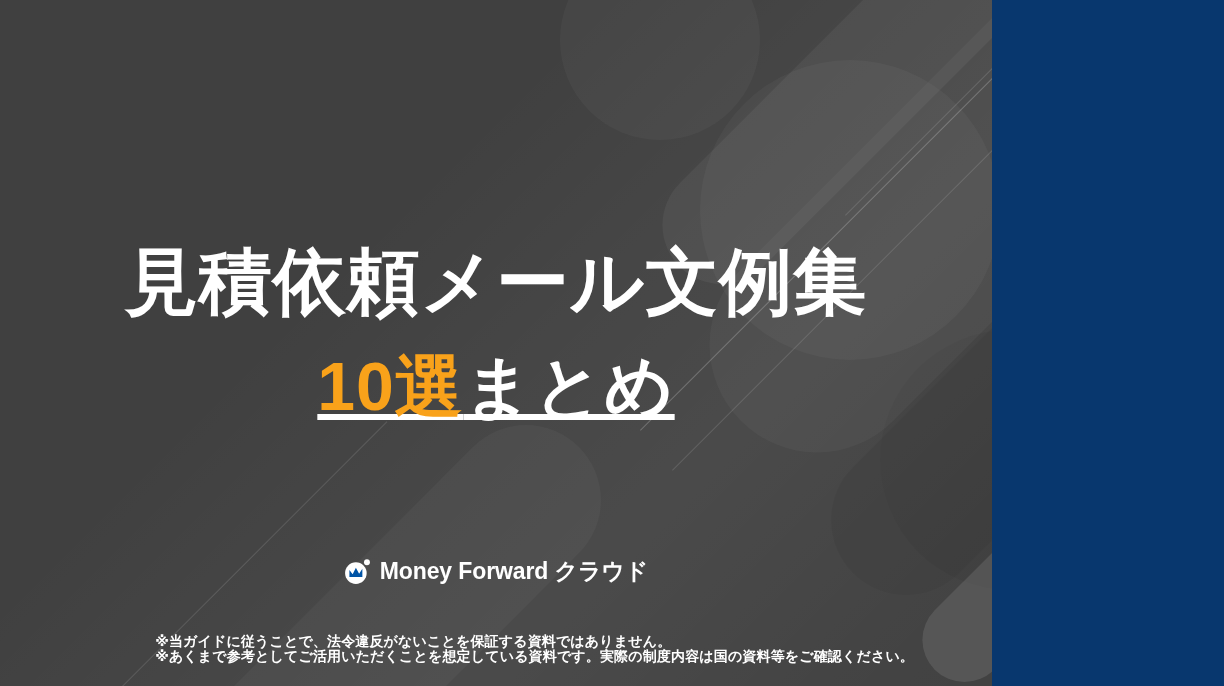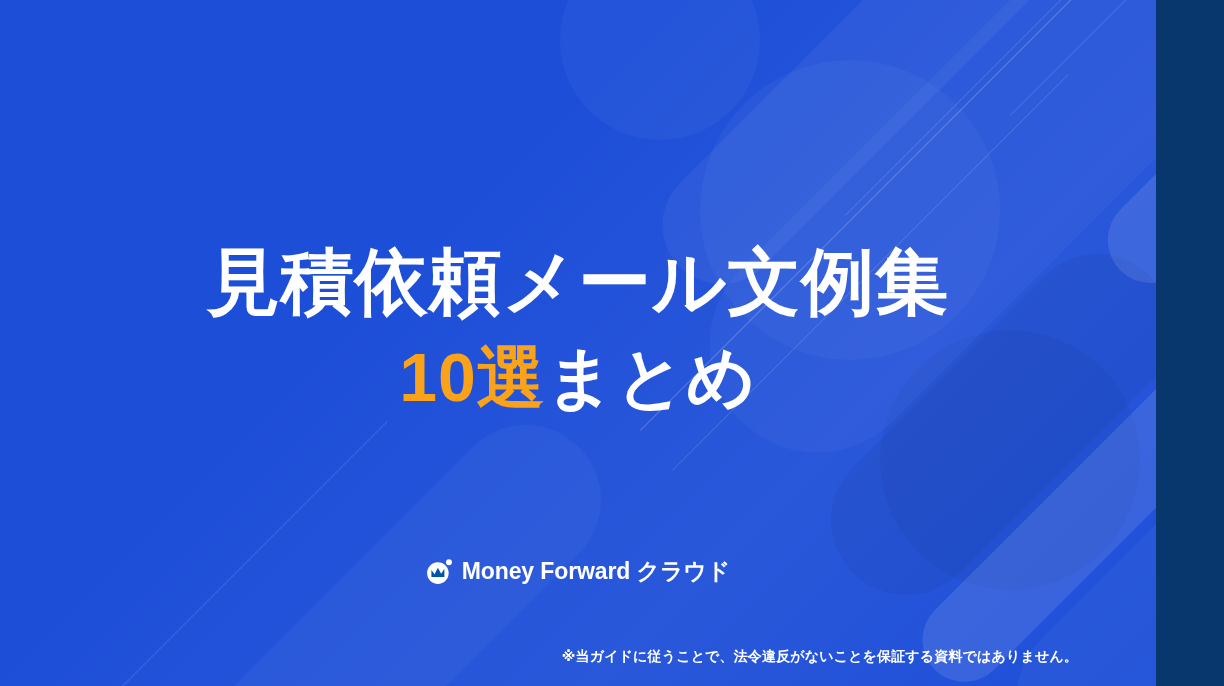--- a/index.html
+++ b/index.html
@@ -10,24 +10,24 @@
   body {
     width: 1224px;
     height: 686px;
     overflow: hidden;
     font-family: "Liberation Sans", "DejaVu Sans", sans-serif;
   }
 
   
   #slide {
     position: relative;
-    width: 1156px;
+    width: 992px;
     height: 686px;
     overflow: hidden;
-    background: #1d4ed8;
+    background: #404040;
   }
 
   
   .bg-layer {
     position: absolute;
     inset: 0;
     overflow: hidden;
     pointer-events: none;
   }
 
@@ -99,21 +99,22 @@
     white-space: nowrap;
   }
 
   .title-line2 {
     font-size: 68px;
     line-height: 92px;
     font-weight: 700;
     color: #ffffff;
     letter-spacing: 0.012em;
     white-space: nowrap;
-    margin-top: 3px;
+    margin-top: 12px;
+    text-decoration: underline;
   }
 
   .accent {
     color: #f9a21a;
   }
 
   
   .logo-lockup {
     position: absolute;
     left: 0;
@@ -204,16 +205,17 @@
       <svg class="logo-mark" viewBox="0 0 100 100">
         <circle cx="44" cy="56" r="40" fill="#ffffff"></circle>
         <circle cx="85" cy="16" r="11" fill="#ffffff"></circle>
         <path d="M20 70 L20 44 L32 60 L44 36 L56 58 L68 40 L68 70 Z" fill="#0054a6"></path>
       </svg>
       <div class="logo-wordmark">Money Forward クラウド</div>
     </div>
 
     <div class="disclaimer">
       <div>※当ガイドに従うことで、法令違反がないことを保証する資料ではありません。</div>
+      <div>※あくまで参考としてご活用いただくことを想定している資料です。実際の制度内容は国の資料等をご確認ください。</div>
     </div>
 
   </div>
 </div>
 
 </body></html>

